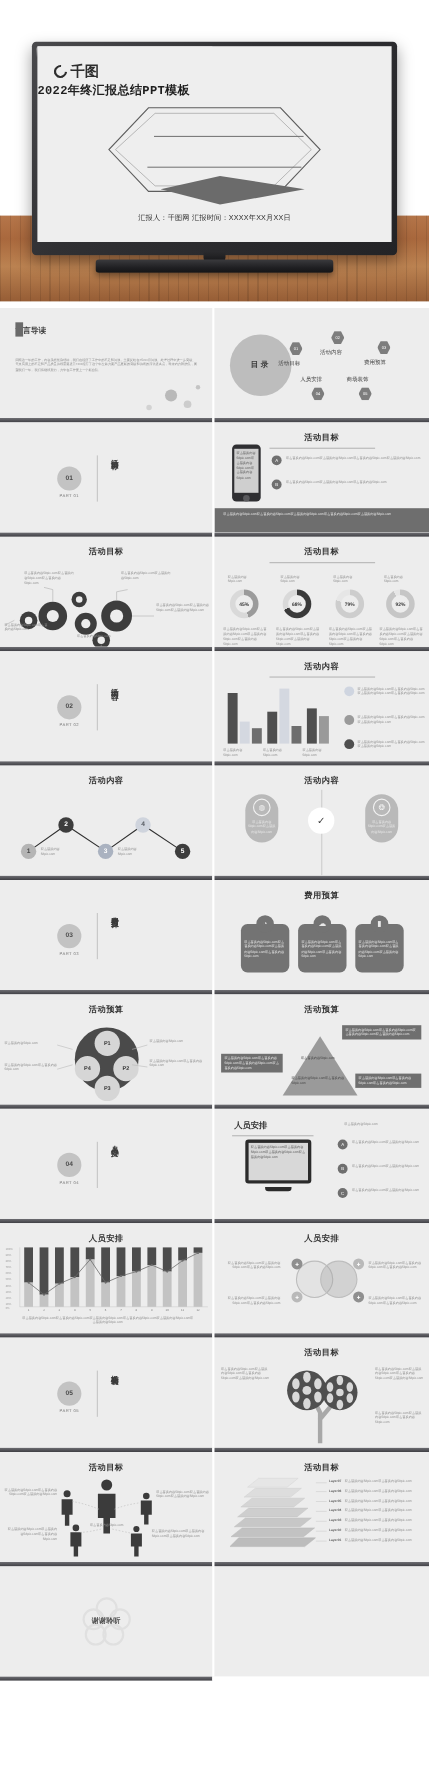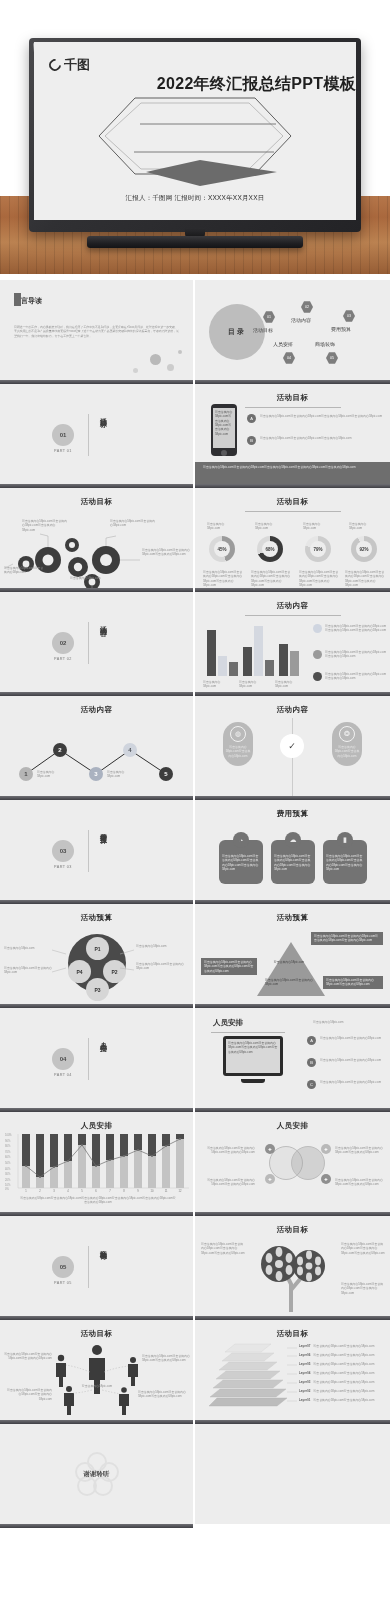--- a/index.html
+++ b/index.html
@@ -79,22 +79,22 @@
   }
   .cover-logo .wordmark {
     font-size:13px; font-weight:bold; color:#2e2e2e; letter-spacing:0px;
   }
   .cover-hexwrap {
     position:absolute; left:50%; top:52px; transform:translateX(-50%);
     width: 200px; height: 84px;
   }
   .cover-title {
     position:absolute; left:0; right:0; top:32px;
-    text-align:right;
-    font-size: 16px; font-weight: bold; color:#1f1f1f; letter-spacing:0.3px;
+    text-align:left;
+    font-size: 11px; font-weight: bold; color:#1f1f1f; letter-spacing:0.3px;font-family:Liberation Mono, monospace;
   }
   .cover-meta {
     position:absolute; left:0; right:0; top:152px;
     text-align:center; font-size:6.5px; color:#2a2a2a; letter-spacing:0.2px;
   }
 
   
   .deck {
     width: 390px;
     background: #ffffff;

